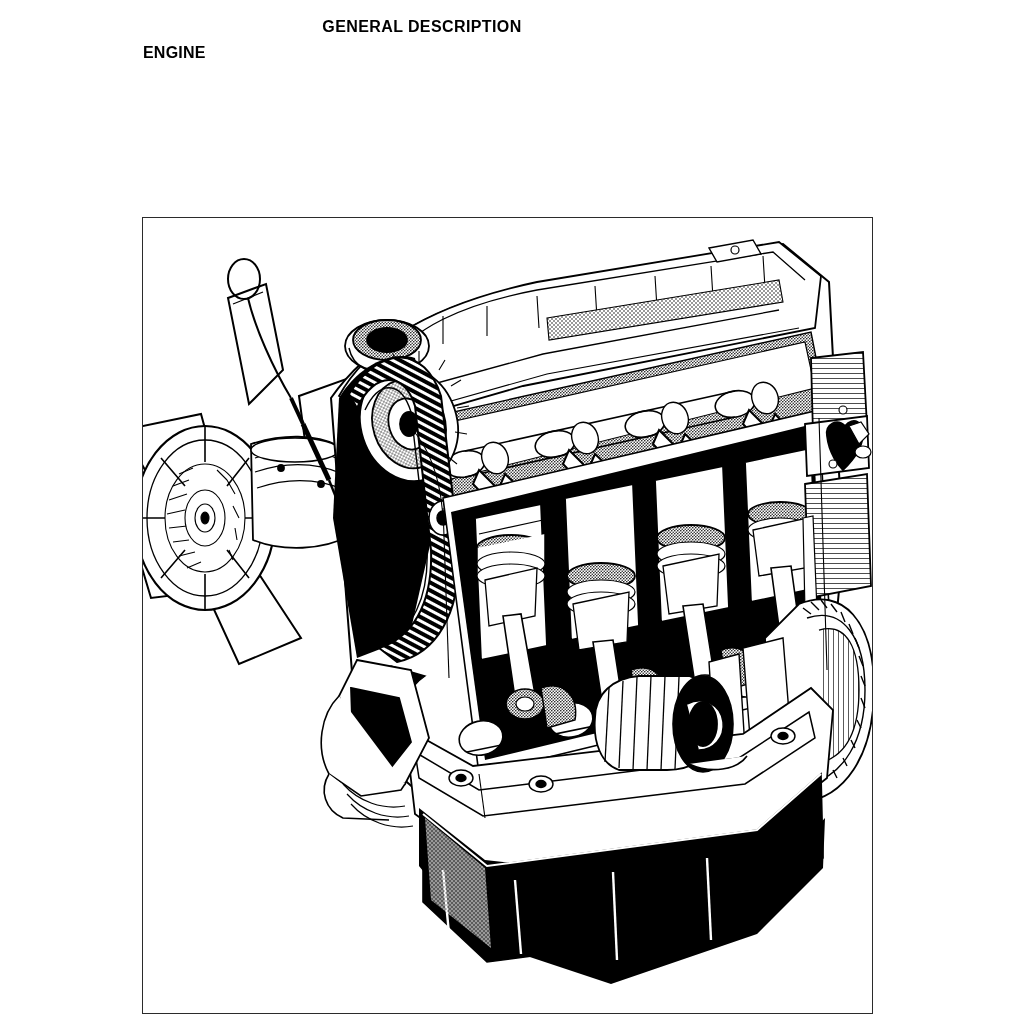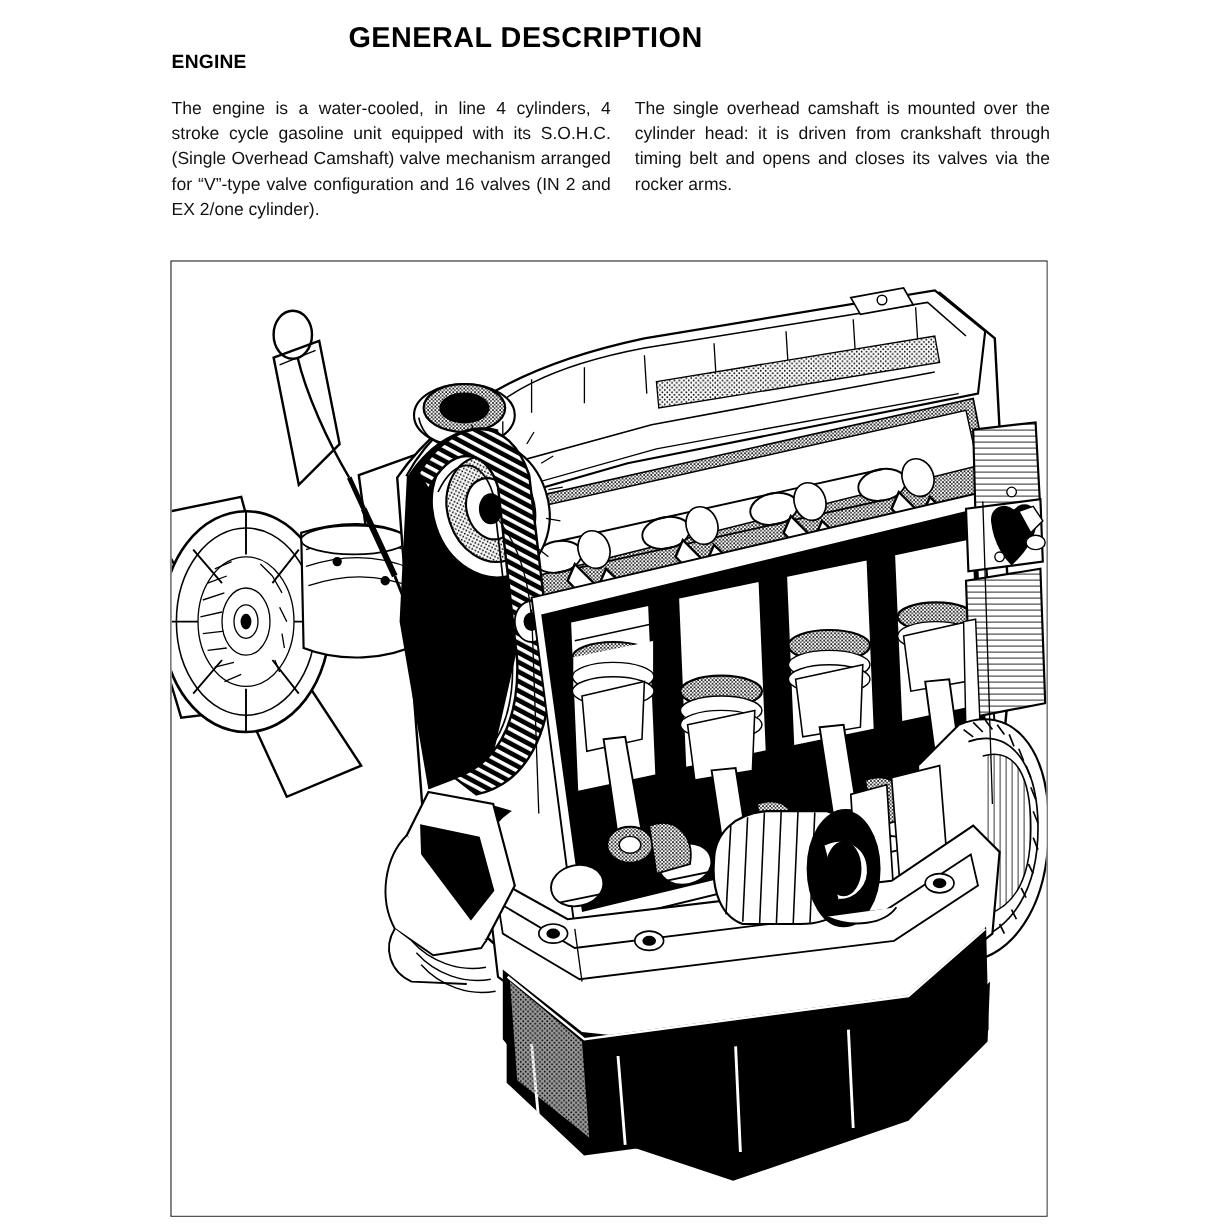--- a/index.html
+++ b/index.html
@@ -10,23 +10,23 @@
     color:#000000;
     position:relative;
     overflow:hidden;
     -webkit-font-smoothing:antialiased;
   }
   .page{position:absolute;left:0;top:0;width:1024px;height:1024px;}
 
   
   .page-title{
     position:absolute;
-    left:16px;top:4px;width:844px;
+    left:0;top:4px;width:844px;
     text-align:center;
-    font-size:24px;
+    font-size:16px;
     font-weight:bold;
     letter-spacing:0.4px;
     line-height:24px;
   }
   .section-heading{
     position:absolute;
     left:143px;top:30px;
     font-size:16px;
     font-weight:bold;
     letter-spacing:0.2px;
@@ -69,27 +69,21 @@
 </style>
 </head>
 <body>
 
 <div class="page">
 
   <h1 class="page-title">GENERAL DESCRIPTION</h1>
 
   <h2 class="section-heading">ENGINE</h2>
 
-  <div class="col col-left">
-    <p>The engine is a water-cooled, in line 4 cylinders, 4 stroke cycle gasoline unit equipped with its S.O.H.C. (Single Overhead Camshaft) valve mechanism arranged for “V”-type valve configuration and 16 valves (IN 2 and EX 2/one cylinder).</p>
-  </div>
-
-  <div class="col col-right">
-    <p>The single overhead camshaft is mounted over the cylinder head: it is driven from crankshaft through timing belt and opens and closes its valves via the rocker arms.</p>
-  </div>
+
 
   <div class="figure-frame">
     <div class="figure-stage">
       <svg class="engine-svg" viewBox="0 0 731 797" xmlns="http://www.w3.org/2000/svg">
         <defs>
           <pattern id="stipple" width="4" height="4" patternUnits="userSpaceOnUse">
             <rect width="4" height="4" fill="#ffffff"></rect>
             <circle cx="1" cy="1" r="0.75" fill="#000"></circle>
             <circle cx="3" cy="3" r="0.75" fill="#000"></circle>
           </pattern>

